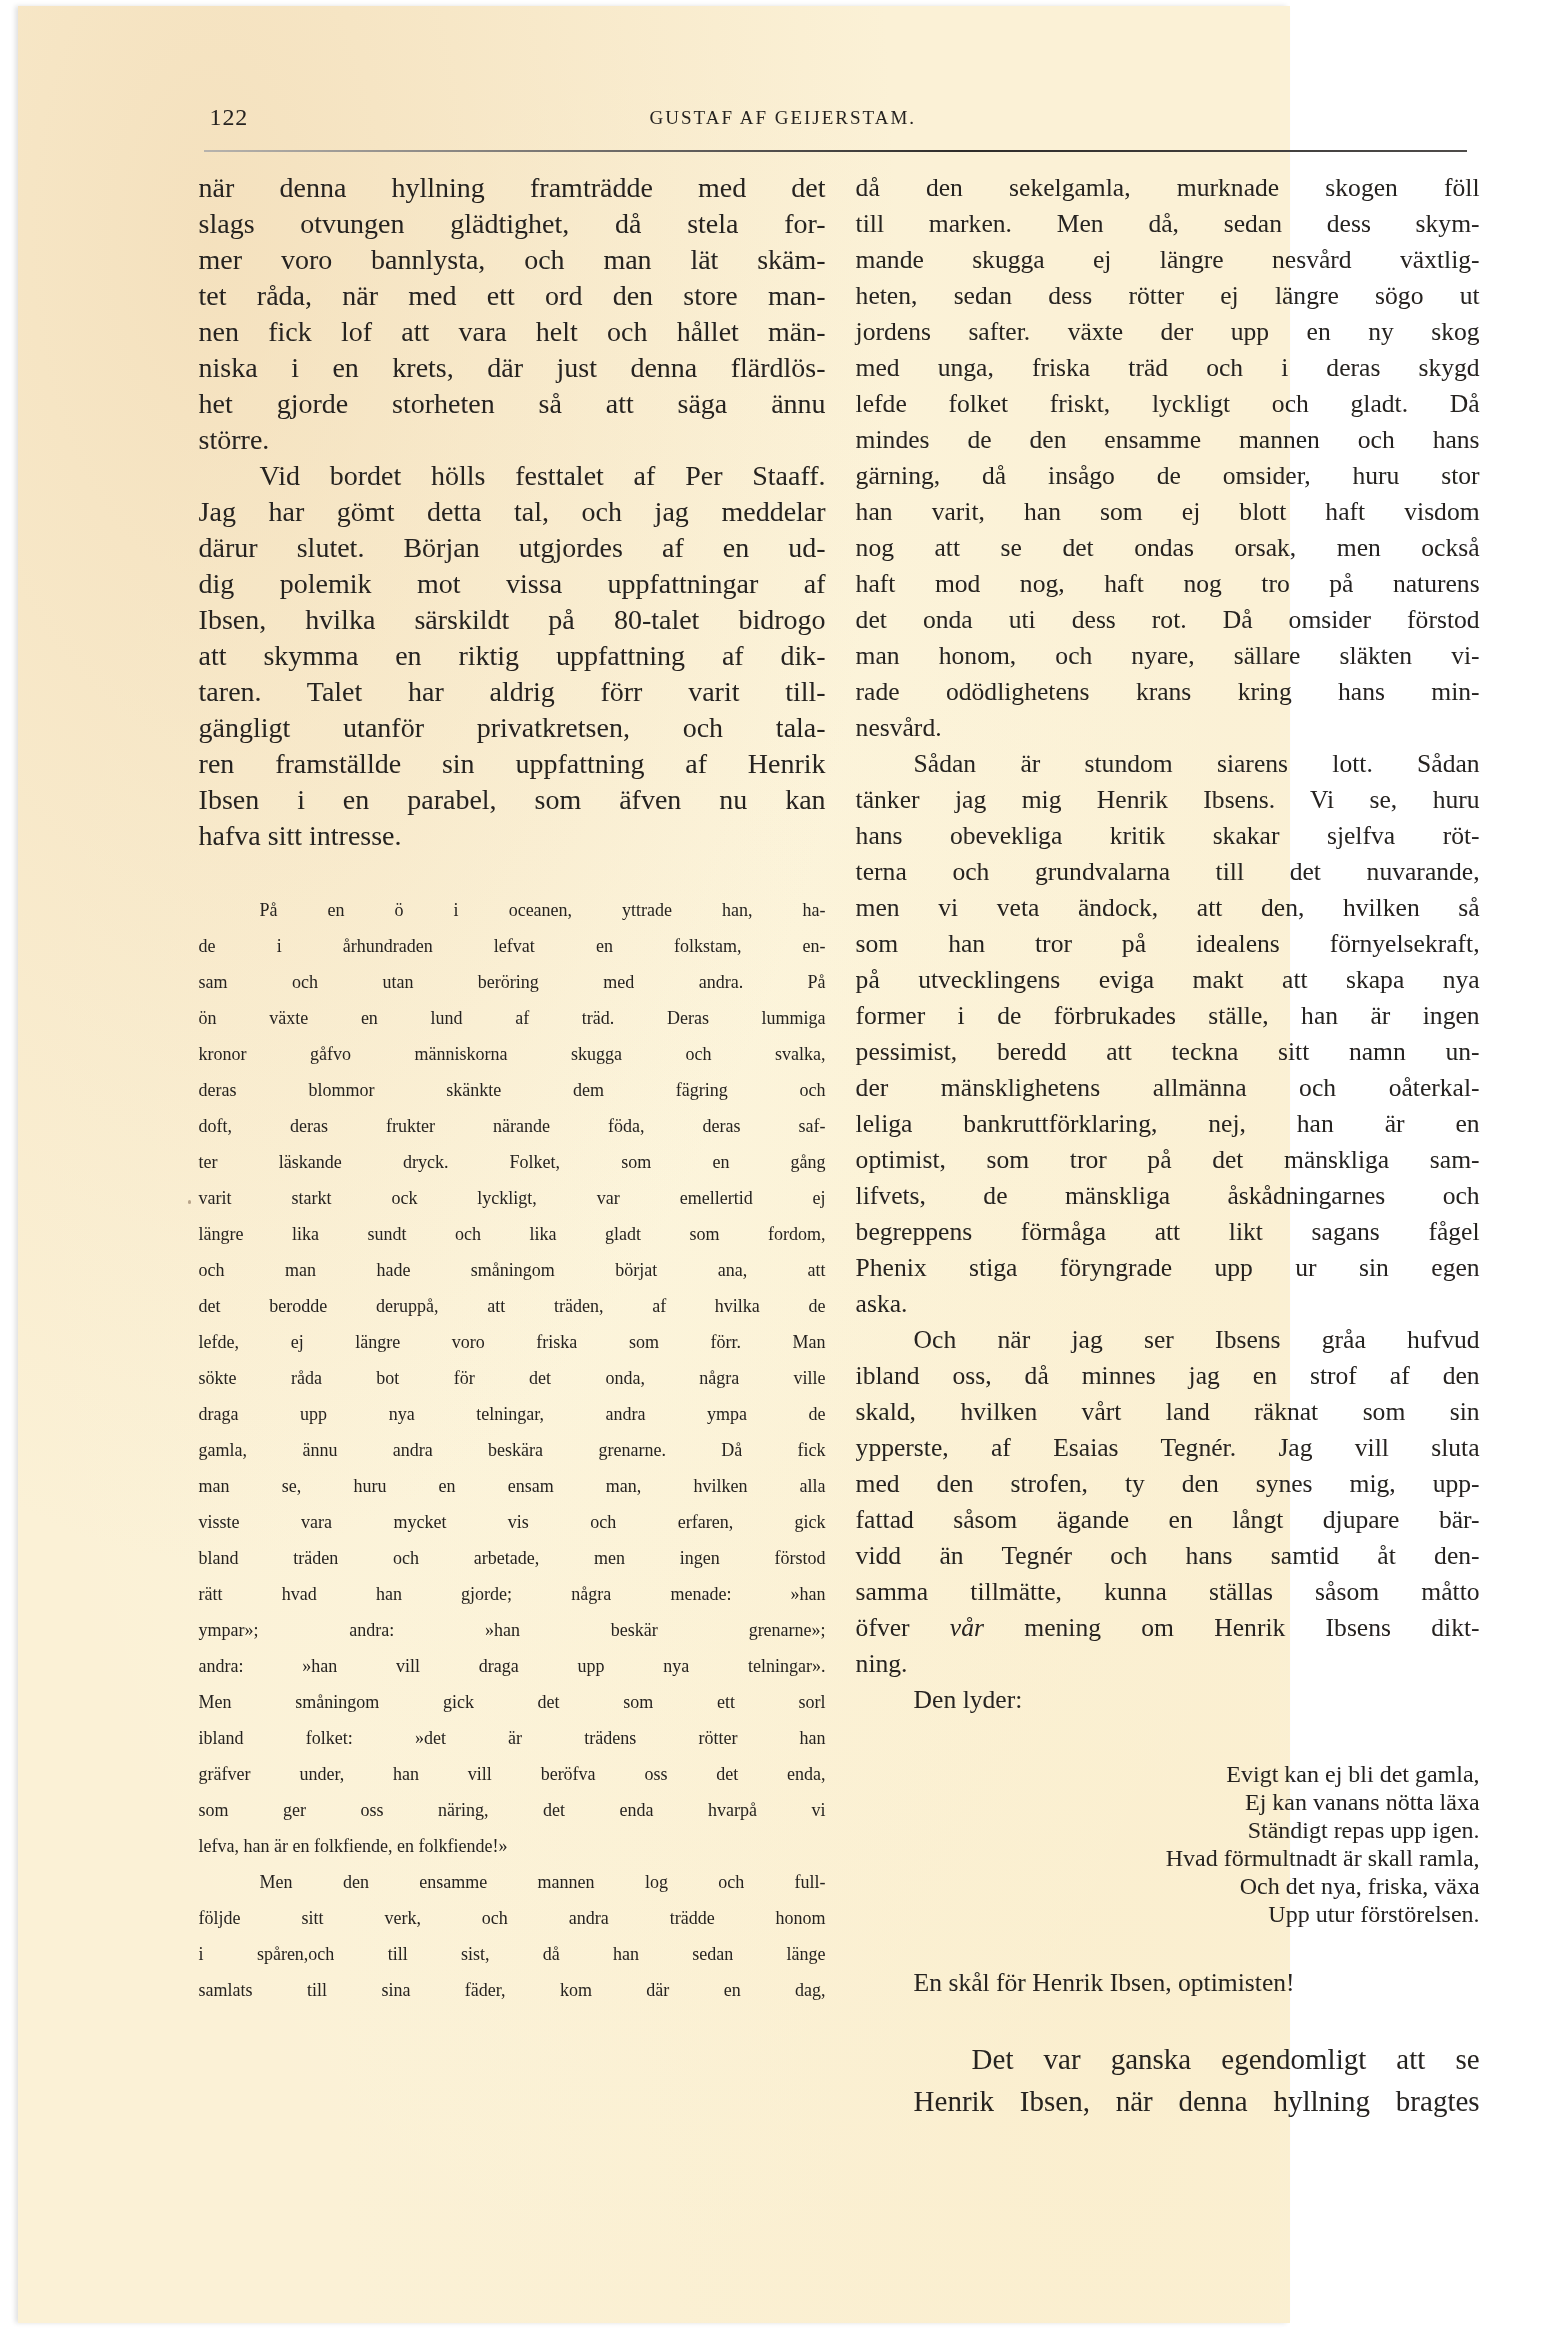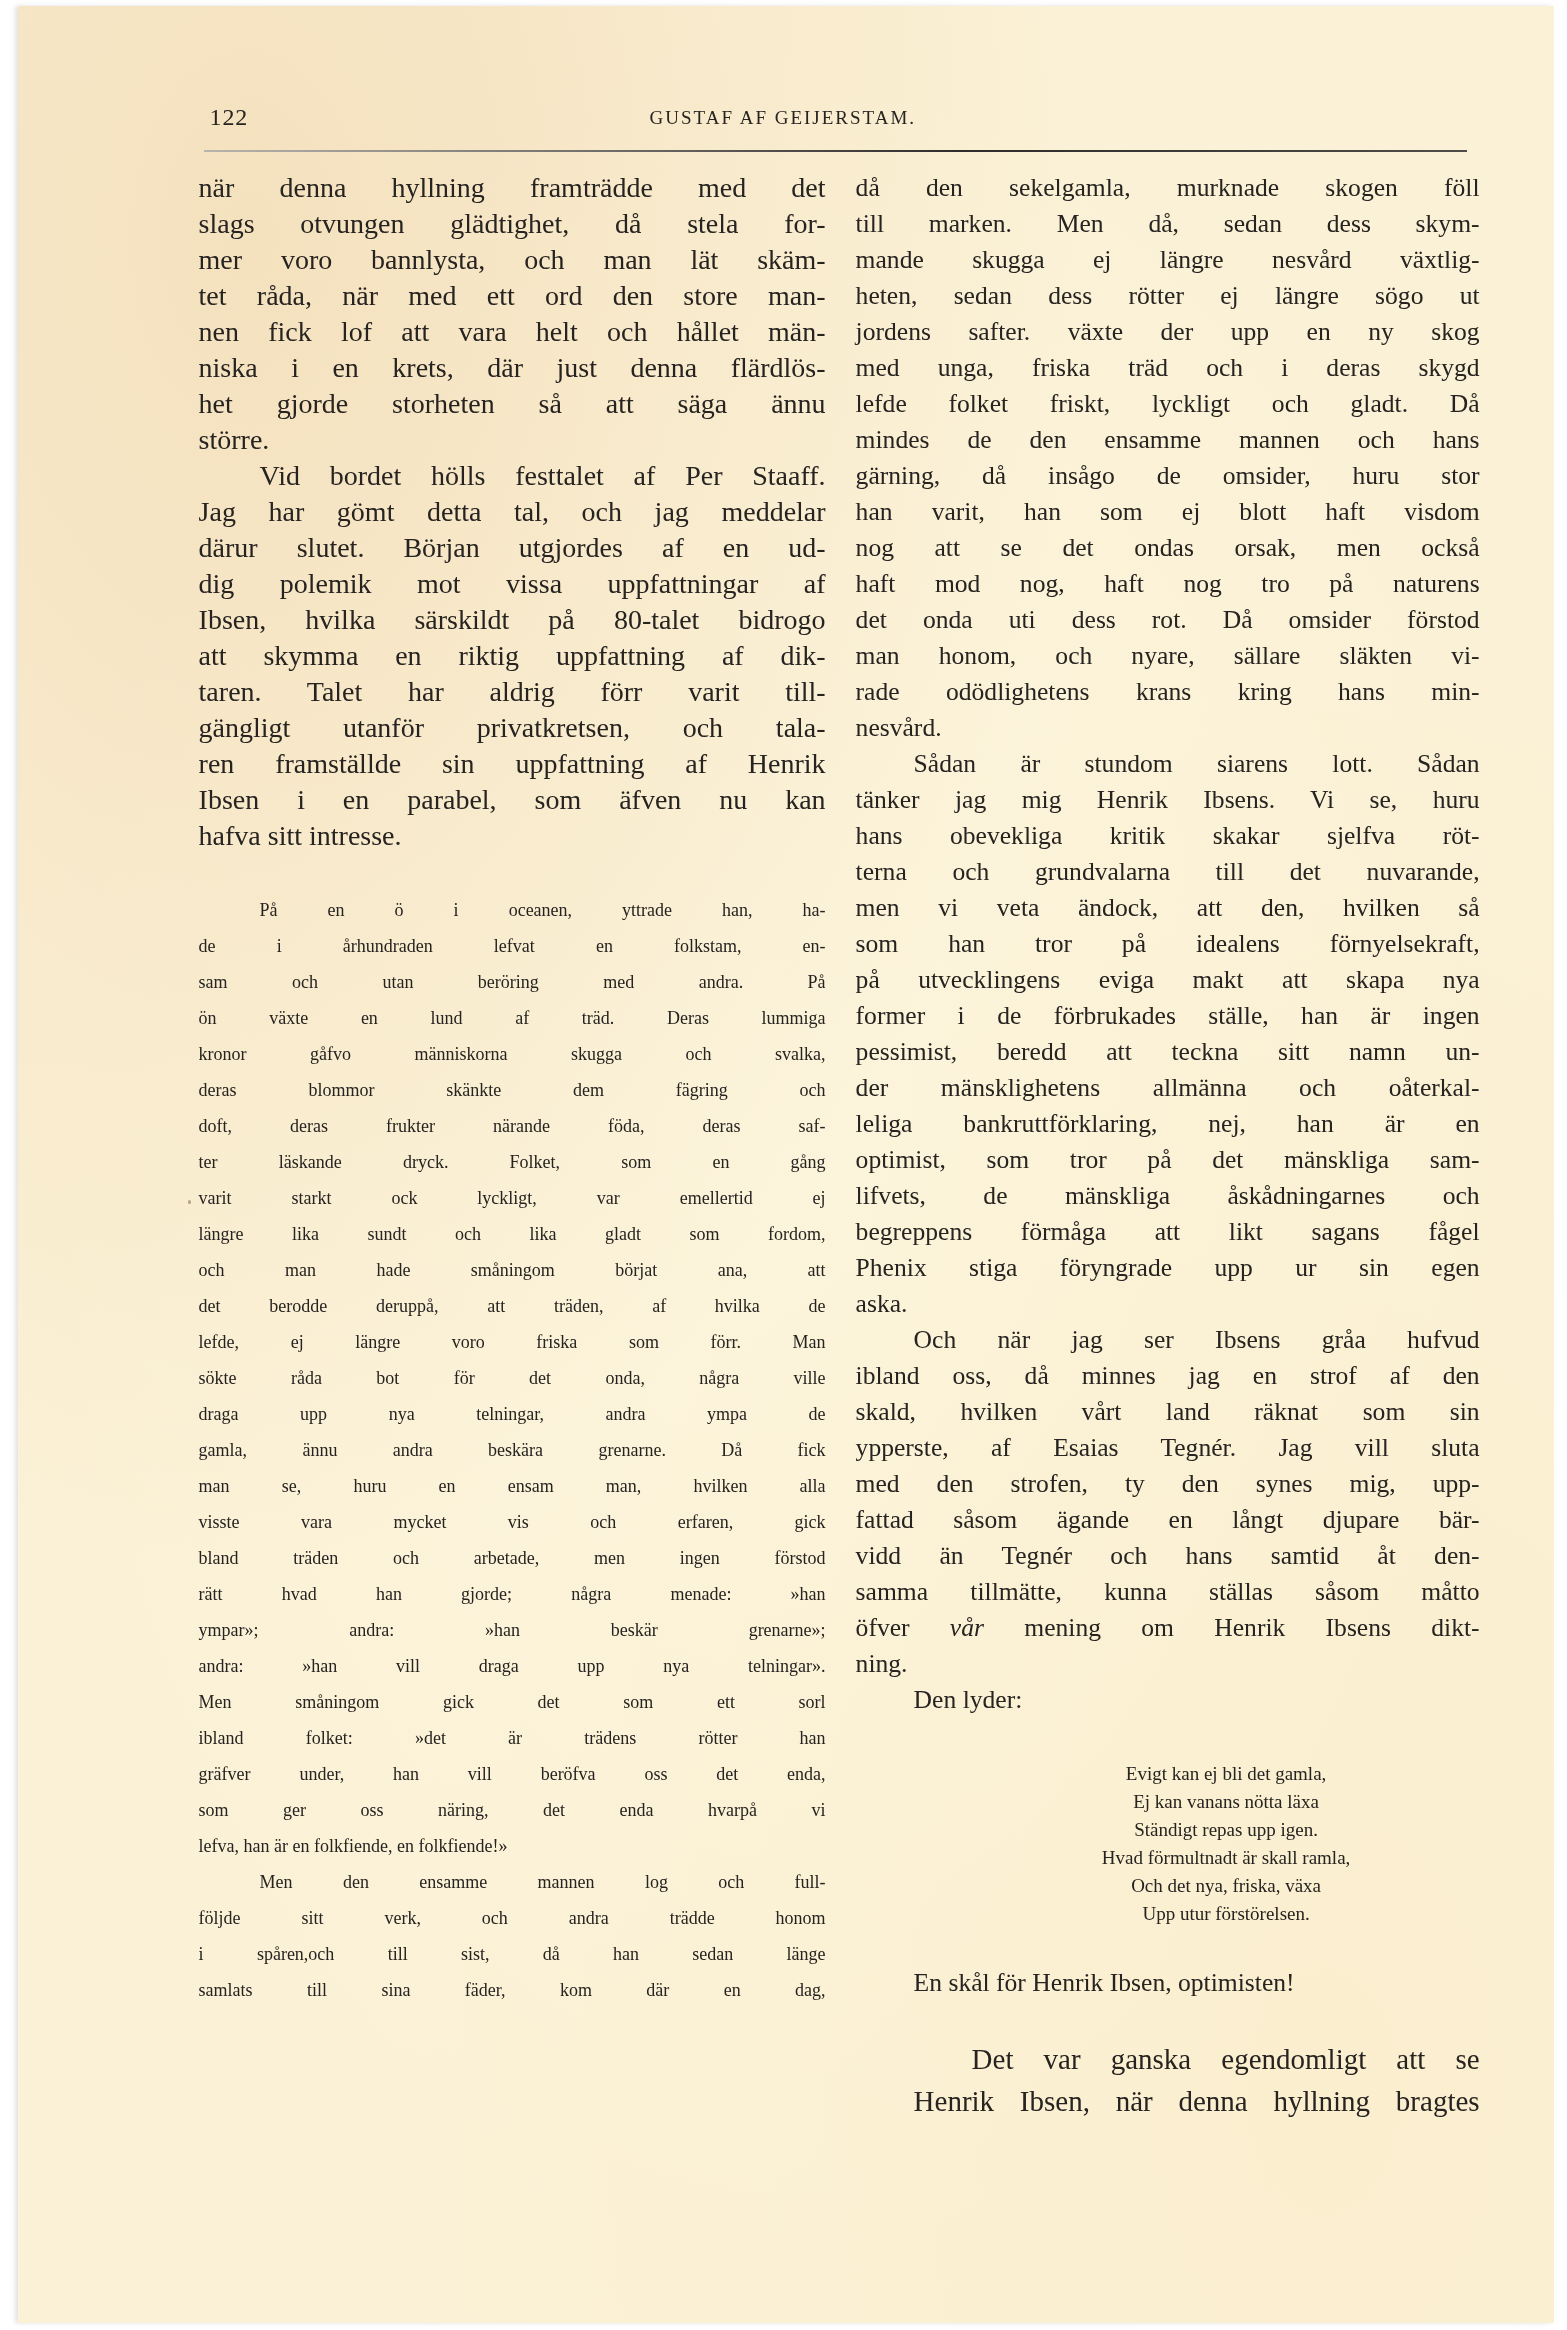--- a/index.html
+++ b/index.html
@@ -7,21 +7,21 @@
     width: 1567px; height: 2330px;
     background: #ffffff;
     position: relative;
     overflow: hidden;
     font-family: "DejaVu Serif", "Liberation Serif", serif;
     color: #262320;
   }
   .page {
     position: absolute;
     left: 17.6px; top: 6.4px;
-    width: 1536px; height: 2317px;
+    width: 1272px; height: 2317px;
     background: #fbf1d6;
     background-image:
       radial-gradient(ellipse at 15% 10%, rgba(236,205,160,0.45), rgba(0,0,0,0) 45%),
       radial-gradient(ellipse at 85% 90%, rgba(250,236,200,0.5), rgba(0,0,0,0) 50%),
       radial-gradient(ellipse at 50% 50%, rgba(253,248,226,0.6), rgba(0,0,0,0) 70%);
     box-shadow: -3.2px 0 4.8px rgba(0,0,0,0.12);
   }
   .running-head {
     position: absolute; left: 0; top: 0; width: 100%; height: 160px;
   }
@@ -52,22 +52,22 @@
     margin: 0;
     hyphens: manual;
   }
   .parable {
     margin-top: 38px;
     font-size: 18px; line-height: 36px;
   }
   .right-body { font-size: 25.6px; line-height: 36px; }
   .poem {
     margin: 42px 0 0 117px;
-    font-size: 19px; line-height: 28px;
-    text-align: center;
+    font-size: 24px; line-height: 28px;
+    text-align: right;
   }
   .poem .verse-line { display: block; }
   .toast {
     margin-top: 37px;
     font-size: 25.6px; line-height: 35px;
     text-indent: 58px;
   }
   .closing {
     margin-top: 38px;
     font-size: 29px; line-height: 42px;

